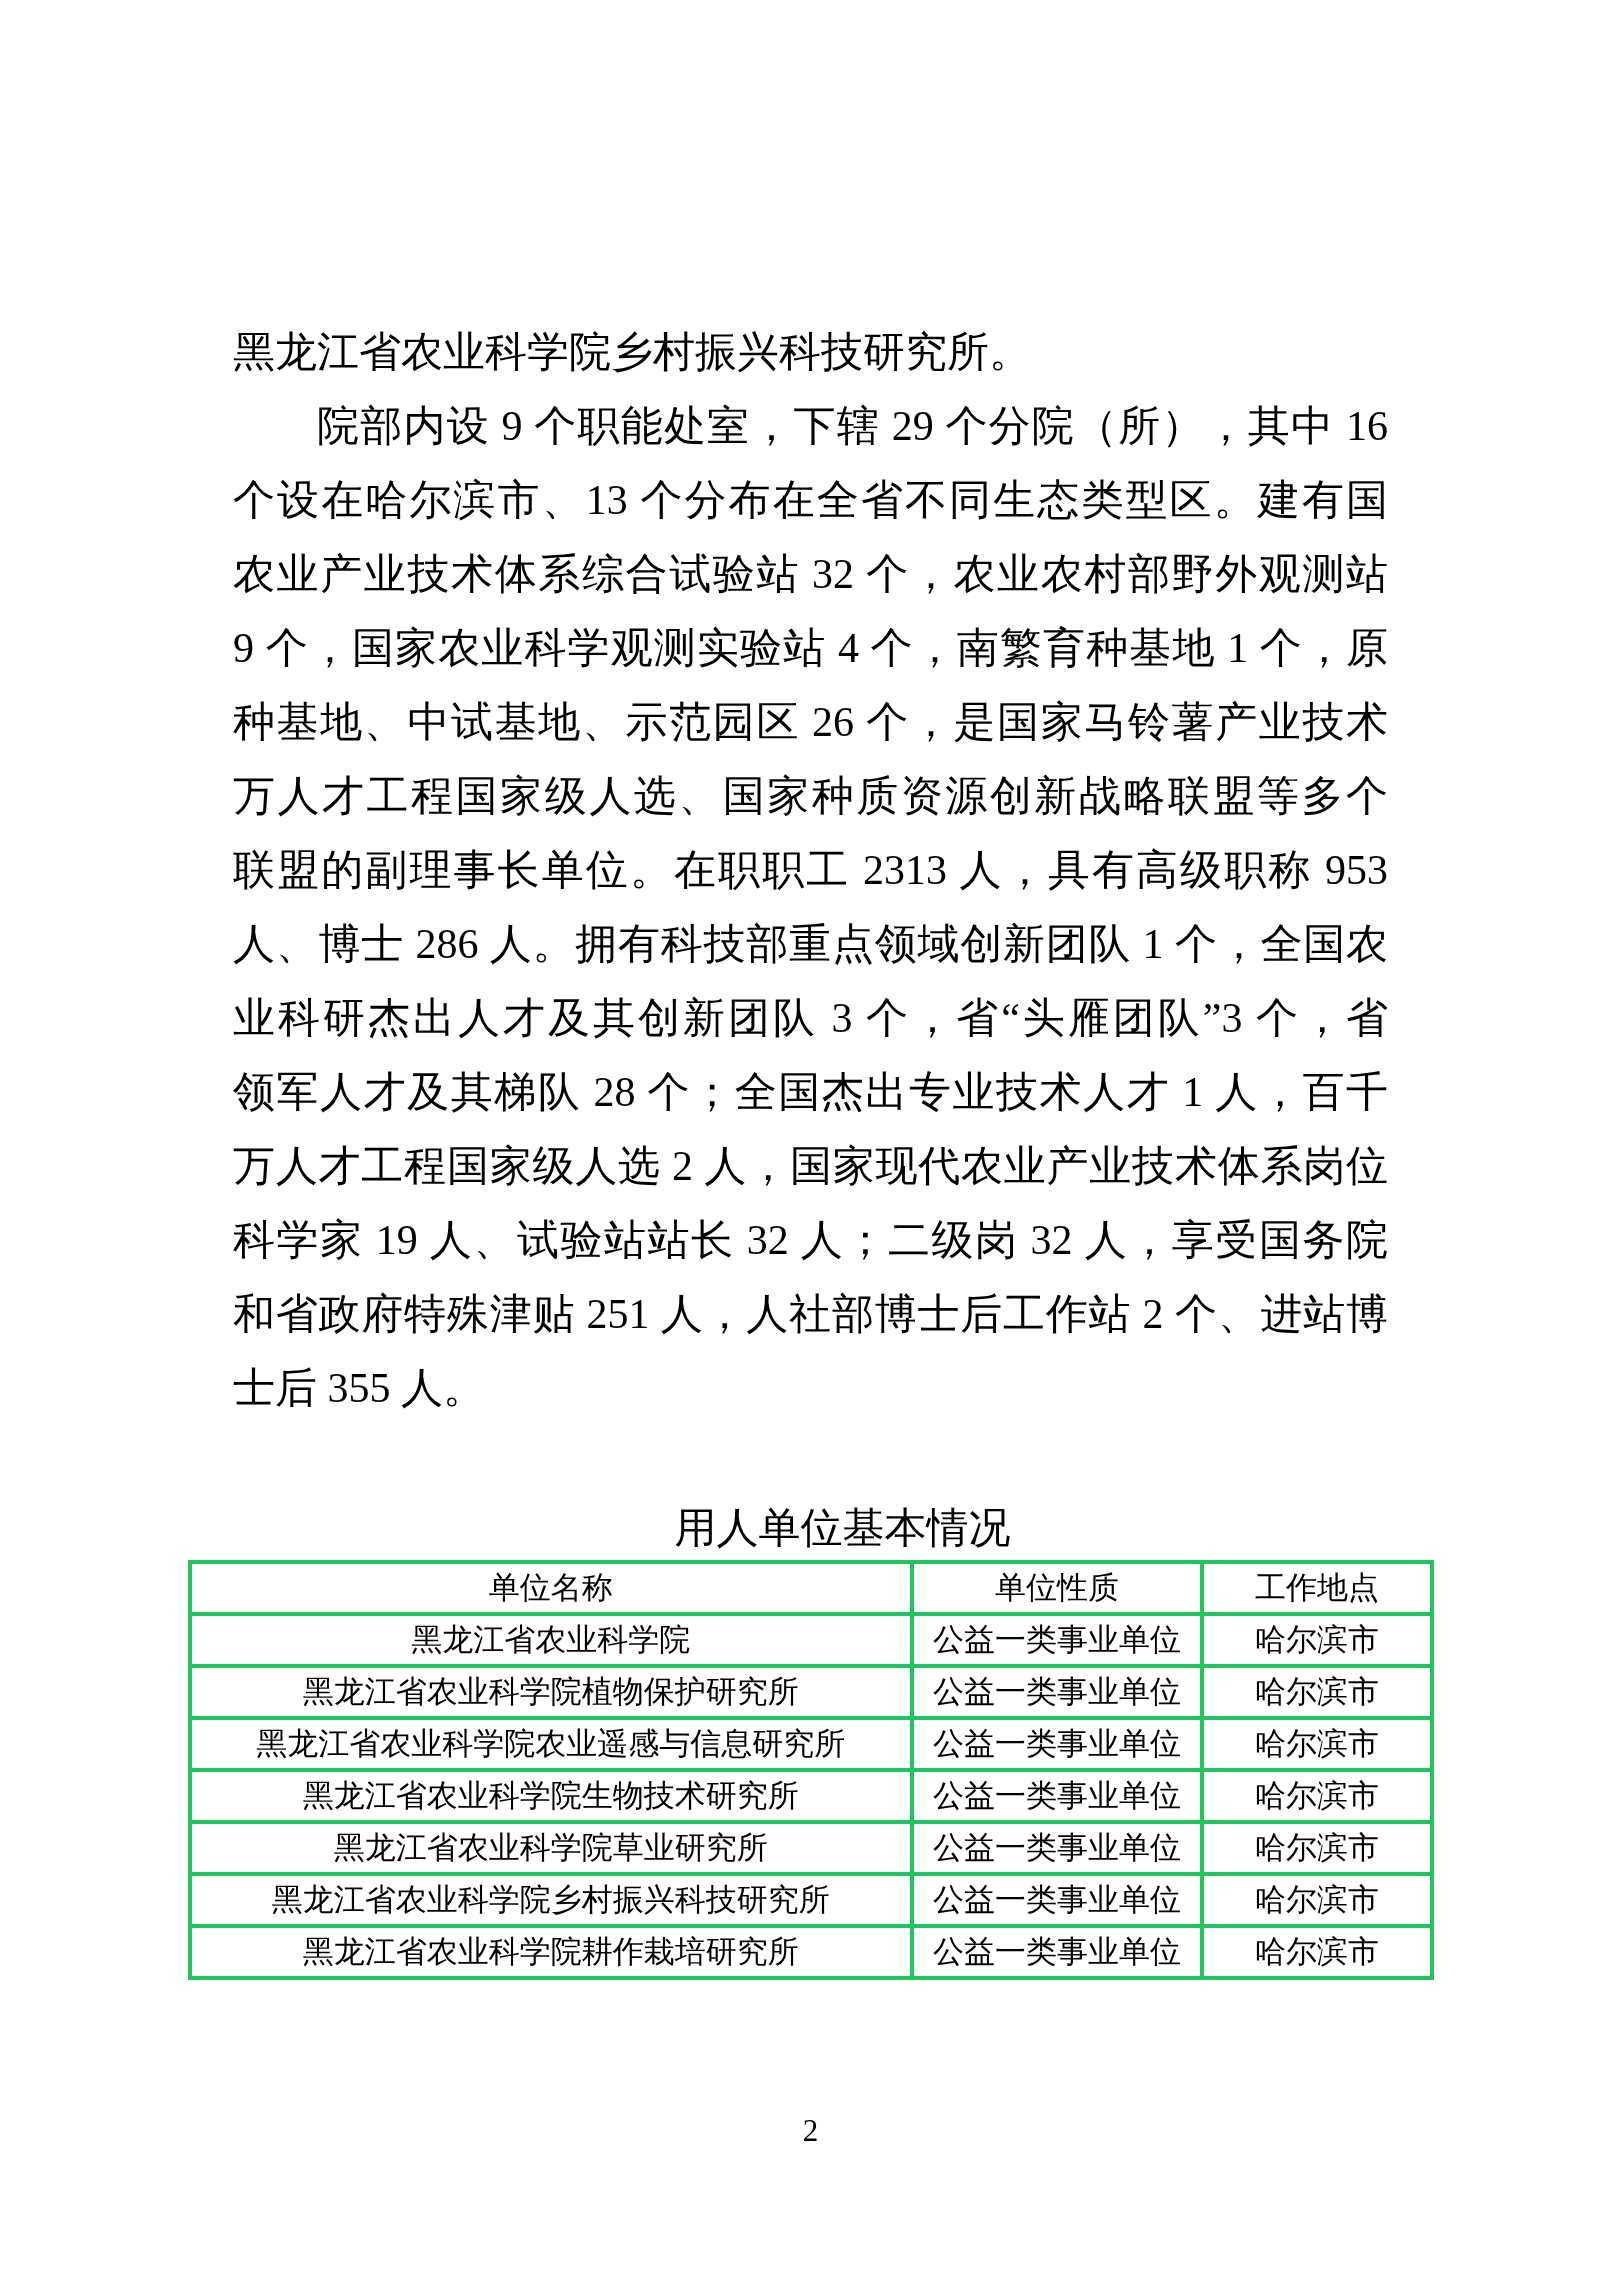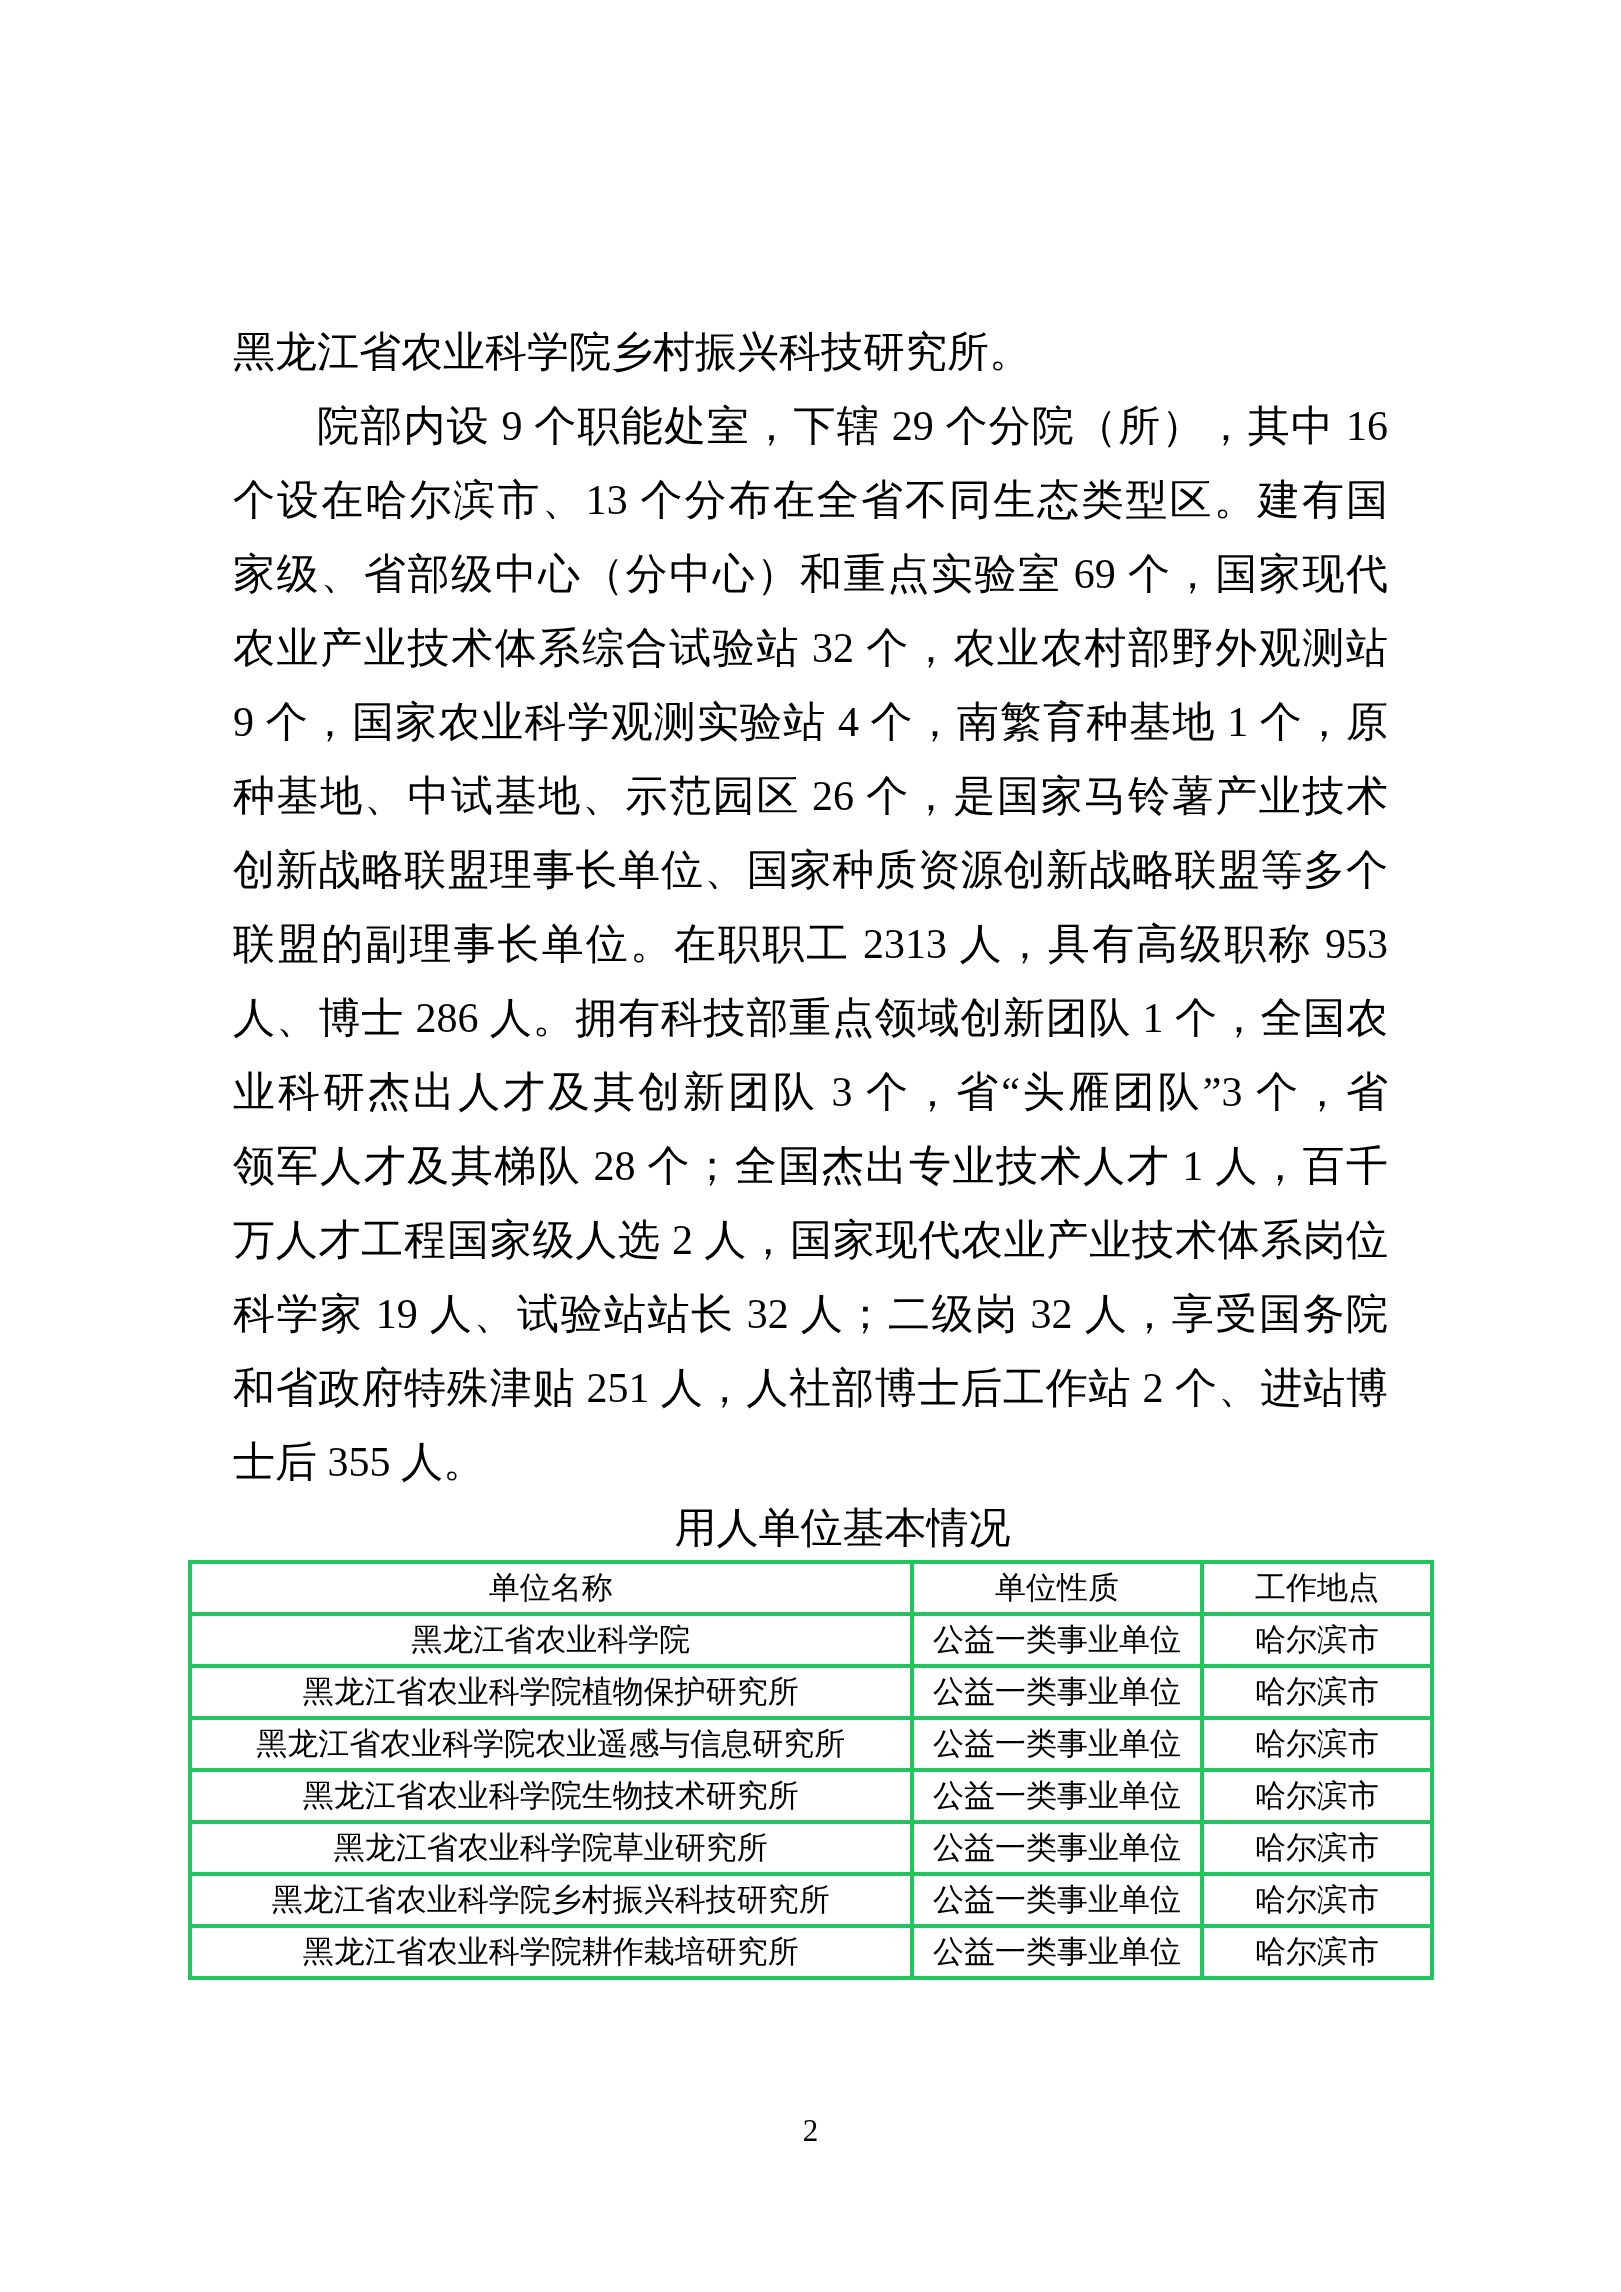--- a/index.html
+++ b/index.html
@@ -78,25 +78,24 @@
 </style>
 </head>
 <body>
 
 <div class="page">
 
   <div class="body-text">
     <div class="line no-stretch">黑龙江省农业科学院乡村振兴科技研究所。</div>
     <div class="line indent">院部内设 9 个职能处室，下辖 29 个分院（所），其中 16</div>
     <div class="line">个设在哈尔滨市、13 个分布在全省不同生态类型区。建有国</div>
-    <div class="line">家级、省部级中心（分中心）和重点实验室 69 个，国家现代</div>
     <div class="line">农业产业技术体系综合试验站 32 个，农业农村部野外观测站</div>
     <div class="line">9 个，国家农业科学观测实验站 4 个，南繁育种基地 1 个，原</div>
     <div class="line">种基地、中试基地、示范园区 26 个，是国家马铃薯产业技术</div>
-    <div class="line">创新战略联盟理事长单位、国家种质资源创新战略联盟等多个</div>
+    <div class="line">万人才工程国家级人选、国家种质资源创新战略联盟等多个</div>
     <div class="line">联盟的副理事长单位。在职职工 2313 人，具有高级职称 953</div>
     <div class="line">人、博士 286 人。拥有科技部重点领域创新团队 1 个，全国农</div>
     <div class="line">业科研杰出人才及其创新团队 3 个，省“头雁团队”3 个，省</div>
     <div class="line">领军人才及其梯队 28 个；全国杰出专业技术人才 1 人，百千</div>
     <div class="line">万人才工程国家级人选 2 人，国家现代农业产业技术体系岗位</div>
     <div class="line">科学家 19 人、试验站站长 32 人；二级岗 32 人，享受国务院</div>
     <div class="line">和省政府特殊津贴 251 人，人社部博士后工作站 2 个、进站博</div>
     <div class="line no-stretch">士后 355 人。</div>
   </div>
 

